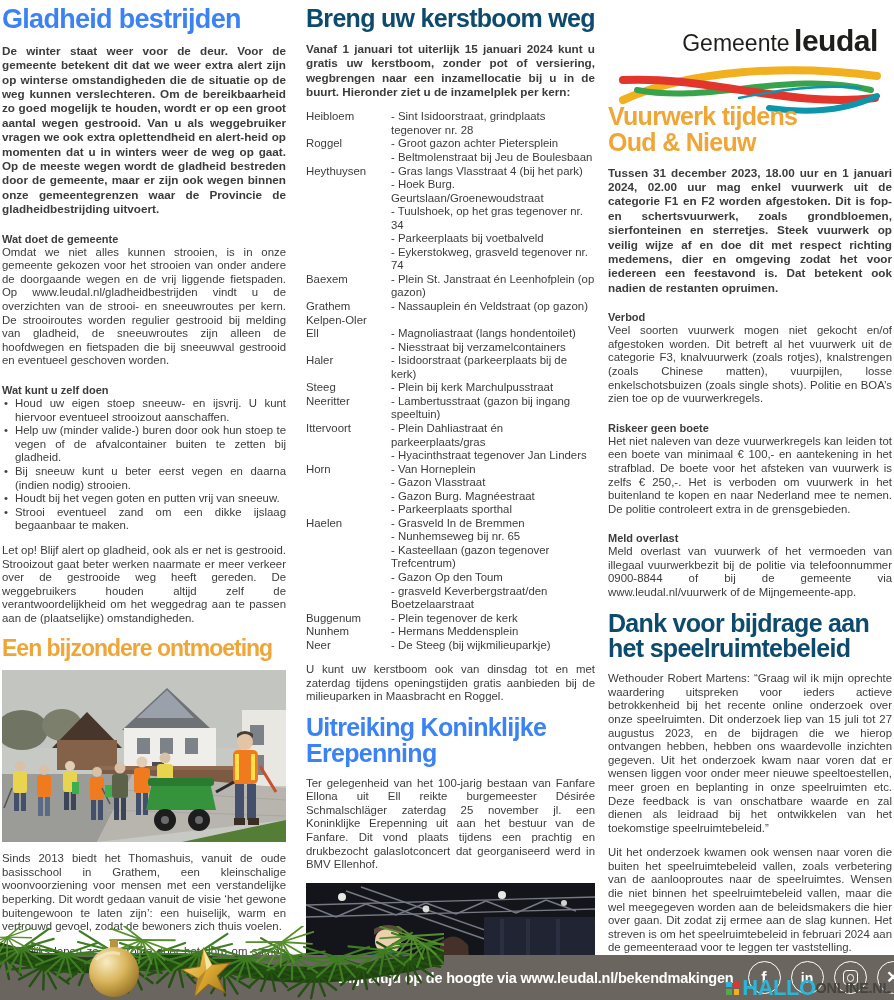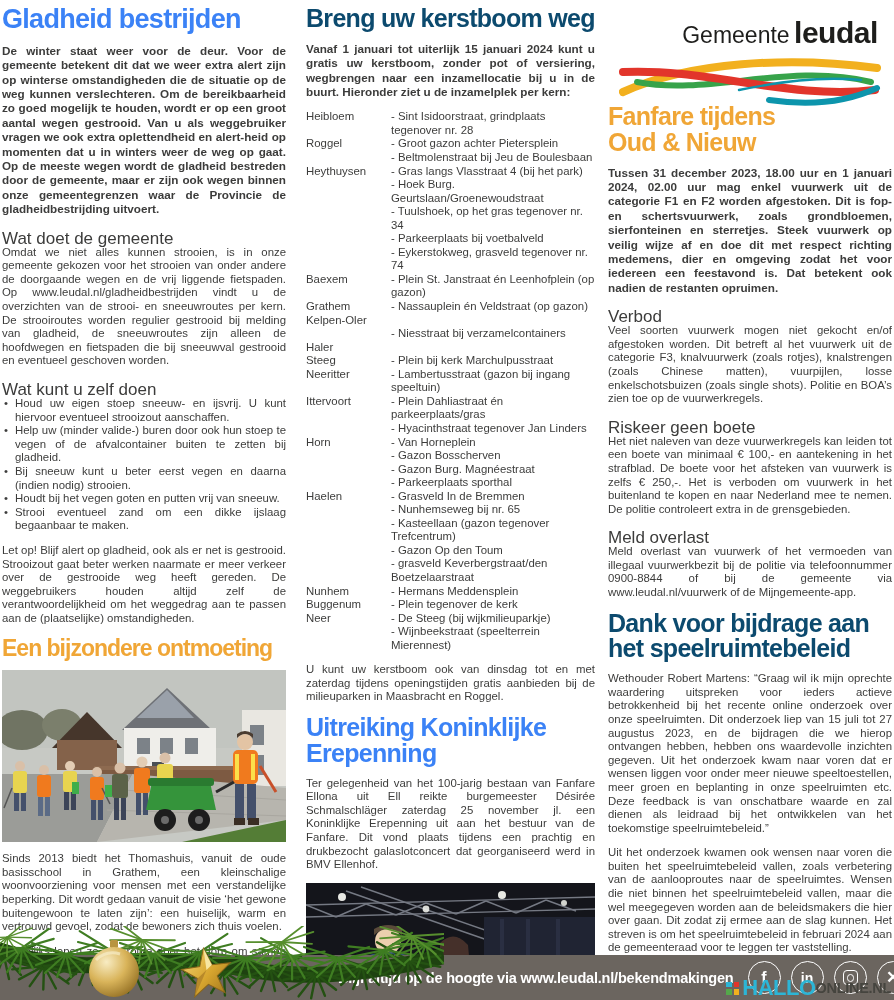--- a/index.html
+++ b/index.html
@@ -16,36 +16,36 @@
   .title { font-weight:bold; letter-spacing:-0.7px; line-height:1.03; margin:6px 0 10px 0; }
   .t-xl { font-size:27px; }
   .t-l  { font-size:25px; }
   .t-m  { font-size:23px; letter-spacing:-1px; }
   .teal   { color:#3b82f6; }
   .orange { color:#f0a636; }
   .green  { color:#0c4a6e; }
 
   p { font-size:11.4px; line-height:13.6px; text-align:justify; margin-bottom:11px; }
   p.bold-intro { font-weight:bold; font-size:11.7px; line-height:14.4px; }
-  .subhead { font-weight:normal; font-size:17px; line-height:14px; margin-top:15px; }
+  .subhead { font-weight:bold; font-size:11px; line-height:14px; margin-top:15px; }
 
   .bullets { margin-bottom:11px; }
   .bullet-row { display:flex; font-size:11.4px; line-height:13.6px; }
   .bullet-row::before { content:"•"; flex:none; width:11px; padding-left:2px; }
   .bullet-row span { flex:1; text-align:justify; }
 
   .kern-list { margin:2px 0 11px 0; }
   .kern-row { display:flex; font-size:11.4px; line-height:13.55px; }
   .kern-name { flex:none; width:85px; }
   .kern-loc  { flex:1; }
 
   .photo { display:block; margin:4px 0 10px 0; }
 
   
-  .logo-block { text-align:center; padding-top:16px; height:96px; }
+  .logo-block { text-align:center; padding-top:24px; height:96px; }
   .logo-text { display:block; text-align:center; padding-left:60px; white-space:nowrap; }
   .logo-gemeente { font-size:23px; color:#1e1e1c; }
   .logo-leudal { font-size:30px; font-weight:bold; color:#1e1e1c; letter-spacing:-0.5px; }
   .logo-swoosh { display:block; margin:2px auto 0 auto; }
 
   
   .banner {
     position:absolute; left:0; top:955px; width:894px; height:45px;
     background:#6b655f; display:flex; align-items:center;
   }
@@ -250,25 +250,30 @@
       <span class="kern-loc">- Plein St. Janstraat én Leenhofplein (op gazon)</span>
     </div>
       <div class="kern-row">
       <span class="kern-name">Grathem</span>
       <span class="kern-loc">- Nassauplein én Veldstraat (op gazon)</span>
     </div>
       <div class="kern-row">
       <span class="kern-name">Kelpen-Oler</span>
     </div>
       <div class="kern-row">
+      <span class="kern-name">Ell</span>
+      <span class="kern-loc">- Magnoliastraat (langs hondentoilet)</span>
+    </div>
+      <div class="kern-row">
       <span class="kern-name"></span>
       <span class="kern-loc">- Niesstraat bij verzamelcontainers</span>
     </div>
       <div class="kern-row">
       <span class="kern-name">Haler</span>
+      <span class="kern-loc">- Isidoorstraat (parkeerplaats bij de kerk)</span>
     </div>
       <div class="kern-row">
       <span class="kern-name">Steeg</span>
       <span class="kern-loc">- Plein bij kerk Marchulpusstraat</span>
     </div>
       <div class="kern-row">
       <span class="kern-name">Neeritter</span>
       <span class="kern-loc">- Lambertusstraat (gazon bij ingang speeltuin)</span>
     </div>
       <div class="kern-row">
@@ -278,21 +283,21 @@
       <div class="kern-row">
       <span class="kern-name"></span>
       <span class="kern-loc">- Hyacinthstraat tegenover Jan Linders</span>
     </div>
       <div class="kern-row">
       <span class="kern-name">Horn</span>
       <span class="kern-loc">- Van Horneplein</span>
     </div>
       <div class="kern-row">
       <span class="kern-name"></span>
-      <span class="kern-loc">- Gazon Bosscherven</span>
+      <span class="kern-loc">- Gazon Vlasstraat</span>
     </div>
       <div class="kern-row">
       <span class="kern-name"></span>
       <span class="kern-loc">- Gazon Burg. Magnéestraat</span>
     </div>
       <div class="kern-row">
       <span class="kern-name"></span>
       <span class="kern-loc">- Parkeerplaats sporthal</span>
     </div>
       <div class="kern-row">
@@ -309,34 +314,30 @@
     </div>
       <div class="kern-row">
       <span class="kern-name"></span>
       <span class="kern-loc">- Gazon Op den Toum</span>
     </div>
       <div class="kern-row">
       <span class="kern-name"></span>
       <span class="kern-loc">- grasveld Keverbergstraat/den Boetzelaarstraat</span>
     </div>
       <div class="kern-row">
+      <span class="kern-name">Buggenum</span>
+      <span class="kern-loc">- Plein tegenover de kerk</span>
+    </div>
+      <div class="kern-row">
       <span class="kern-name">Nunhem</span>
       <span class="kern-loc">- Hermans Meddensplein</span>
     </div>
       <div class="kern-row">
-      <span class="kern-name">Buggenum</span>
-      <span class="kern-loc">- Plein tegenover de kerk</span>
-    </div>
-      <div class="kern-row">
       <span class="kern-name">Neer</span>
       <span class="kern-loc">- De Steeg (bij wijkmilieuparkje)</span>
-    </div>
-      <div class="kern-row">
-      <span class="kern-name"></span>
-      <span class="kern-loc">- Wijnbeekstraat (speelterrein Mierennest)</span>
     </div>
     </div>
   <p>U kunt uw kerstboom ook van dinsdag tot en met zaterdag tijdens openingstijden gratis aanbieden bij de milieuparken in Maasbracht en Roggel.</p>
 
   <h1 class="title t-l teal" style="margin-top:10px;">Uitreiking Koninklijke Erepenning</h1>
   <p>Ter gelegenheid van het 100-jarig bestaan van Fanfare Ellona uit Ell reikte burgemeester Désirée Schmalschläger zaterdag 25 november jl. een Koninklijke Erepenning uit aan het bestuur van de Fanfare. Dit vond plaats tijdens een prachtig en drukbezocht galaslotconcert dat georganiseerd werd in BMV Ellenhof.</p>
 
   <svg class="photo" width="289" height="188" viewBox="0 0 289 188">
     <rect width="289" height="188" fill="#14151b"></rect>
     <g stroke="#868b96" stroke-width="1.4" opacity="0.85">
@@ -409,21 +410,21 @@
     <svg class="logo-swoosh" width="262" height="54" viewBox="0 0 262 54">
       <path d="M4 40 C70 10 170 4 258 16" stroke="#f2b01e" stroke-width="8" fill="none" stroke-linecap="round"></path>
       <path d="M18 30 C90 44 170 10 252 30" stroke="#37a34a" stroke-width="6" fill="none" stroke-linecap="round"></path>
       <path d="M4 20 C90 16 170 48 256 38" stroke="#e2352b" stroke-width="8" fill="none" stroke-linecap="round"></path>
       <path d="M150 48 C192 54 228 50 258 36" stroke="#0d95ac" stroke-width="6" fill="none" stroke-linecap="round"></path>
       <path d="M120 38 C160 30 200 24 242 28" stroke="#0d95ac" stroke-width="2.4" fill="none" stroke-linecap="round"></path>
     </svg>
   </div>
 
   <h1 class="title t-l orange" style="margin-top:8px;">
-    <span>Fanfare tijdens</span><br>
+    <span>Vuurwerk tijdens</span><br>
     <span>Oud &amp; Nieuw</span>
   </h1>
   <p class="bold-intro">Tussen 31 december 2023, 18.00 uur en 1 januari 2024, 02.00 uur mag enkel vuurwerk uit de categorie F1 en F2 worden afgestoken. Dit is fop- en schertsvuurwerk, zoals grondbloemen, sierfonteinen en sterretjes. Steek vuurwerk op veilig wijze af en doe dit met respect richting medemens, dier en omgeving zodat het voor iedereen een feestavond is. Dat betekent ook nadien de restanten opruimen.</p>
   <div class="subhead">Verbod</div>
   <p>Veel soorten vuurwerk mogen niet gekocht en/of afgestoken worden. Dit betreft al het vuurwerk uit de categorie F3, knalvuurwerk (zoals rotjes), knalstrengen (zoals Chinese matten), vuurpijlen, losse enkelschotsbuizen (zoals single shots). Politie en BOA’s zien toe op de vuurwerkregels.</p>
   <div class="subhead">Riskeer geen boete</div>
   <p>Het niet naleven van deze vuurwerkregels kan leiden tot een boete van minimaal € 100,- en aantekening in het strafblad. De boete voor het afsteken van vuurwerk is zelfs € 250,-. Het is verboden om vuurwerk in het buitenland te kopen en naar Nederland mee te nemen. De politie controleert extra in de grensgebieden.</p>
   <div class="subhead">Meld overlast</div>
   <p>Meld overlast van vuurwerk of het vermoeden van illegaal vuurwerkbezit bij de politie via telefoonnummer 0900-8844 of bij de gemeente via www.leudal.nl/vuurwerk of de Mijngemeente-app.</p>
 

